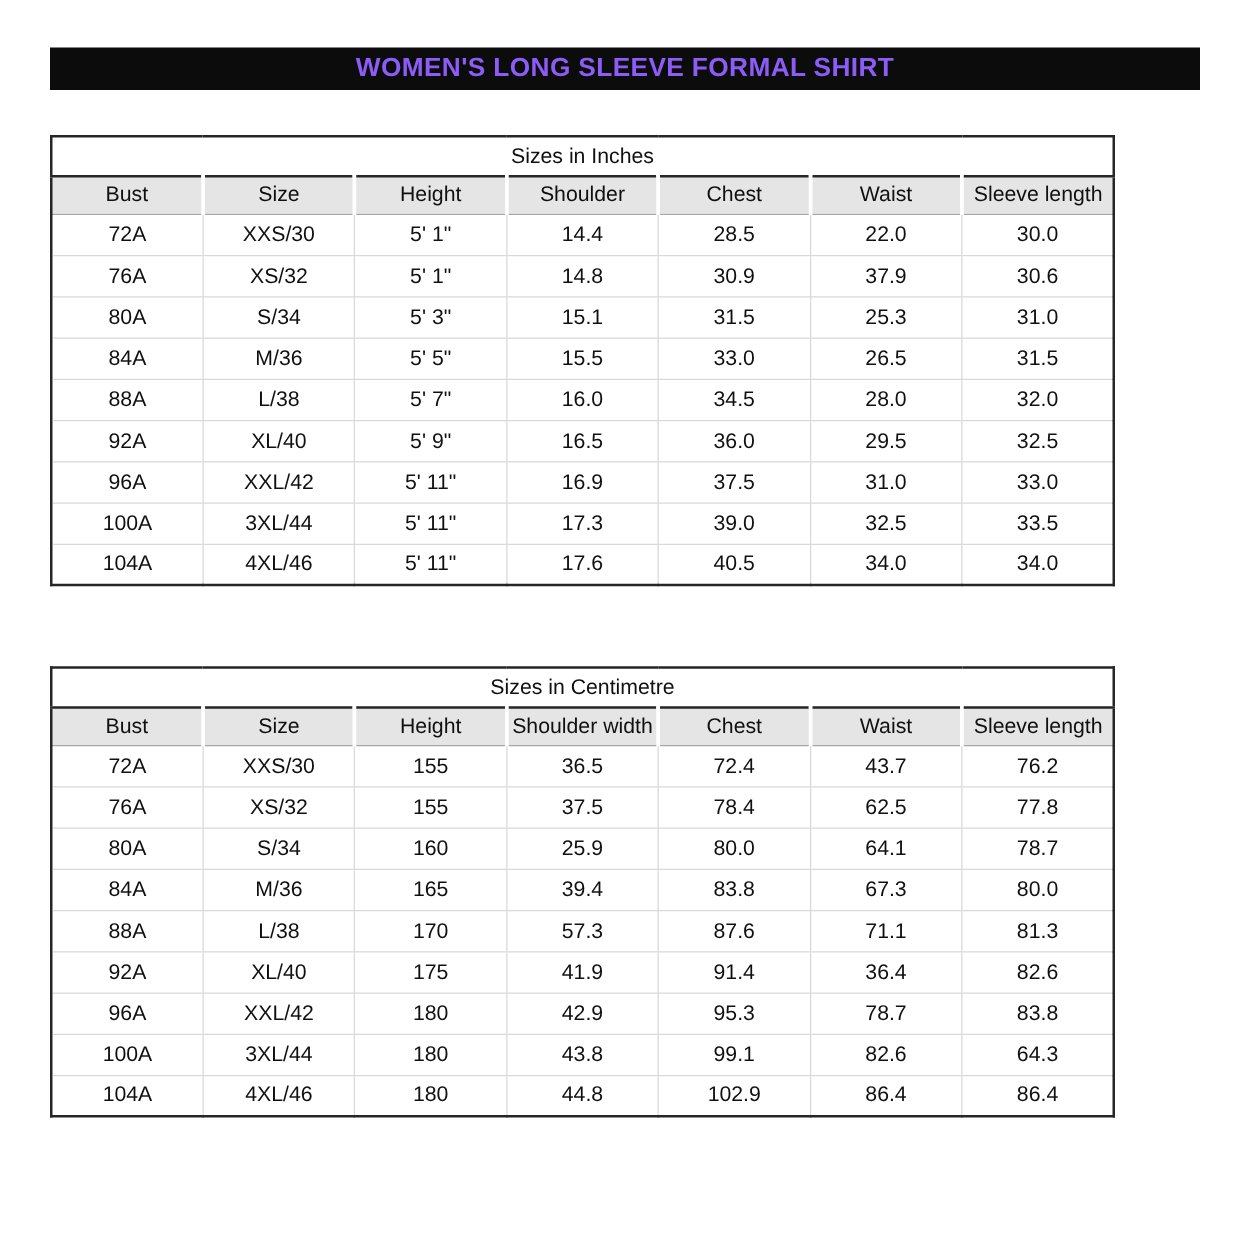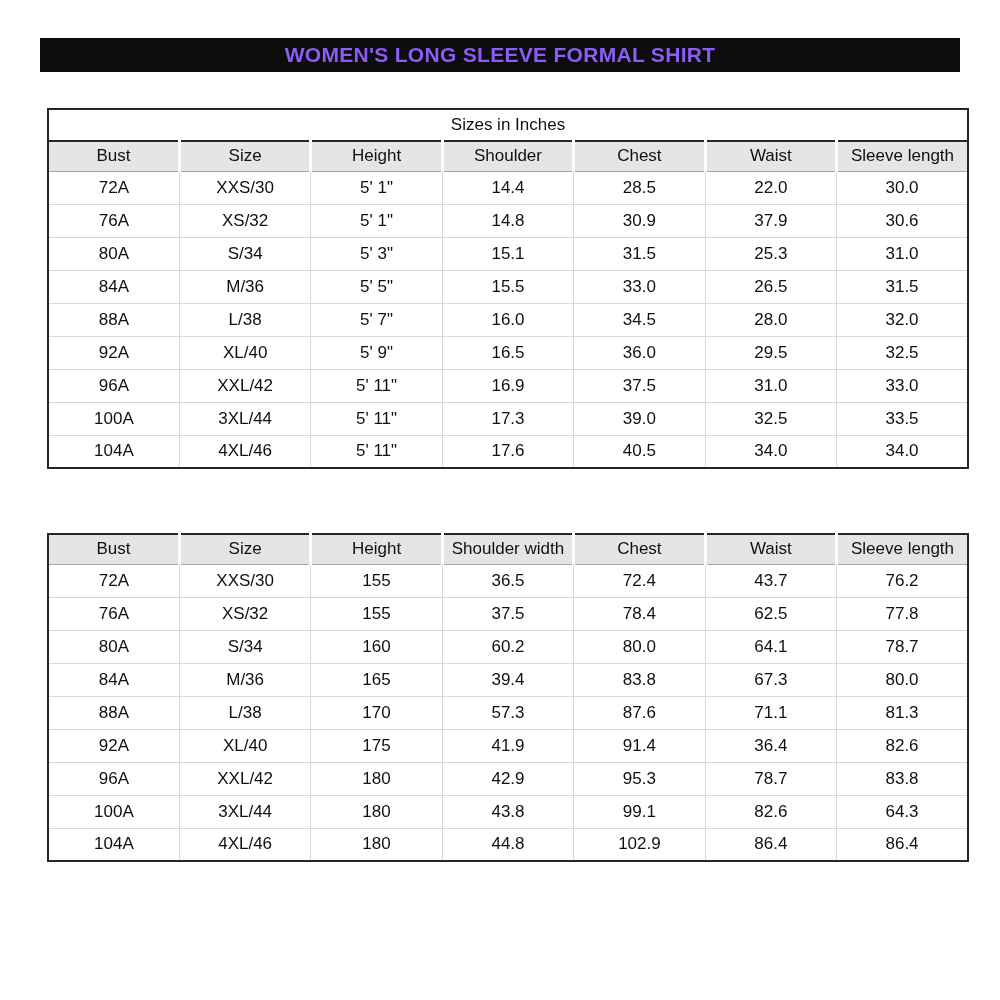--- a/index.html
+++ b/index.html
@@ -27,27 +27,26 @@
     display: flex;
     align-items: center;
     justify-content: center;
     font-size: 21px;
     font-weight: bold;
     letter-spacing: 0.3px;
   }
   .size-table {
     position: absolute;
     left: 40px;
-    width: 922px;
+    width: 852px;
     border-collapse: collapse;
     table-layout: fixed;
     border: 2px solid #262626;
     font-size: 17px;
     color: #101010;
-    margin-left: 7px;
   }
   .size-table.inches { top: 108px; }
   .size-table.cm     { top: 533px; }
 
   .size-table td.caption {
     height: 32px;
     text-align: center;
     vertical-align: middle;
     background: #ffffff;
     border-bottom: 2px solid #262626;
@@ -178,20 +177,23 @@
           <td>17.6</td>
           <td>40.5</td>
           <td>34.0</td>
           <td>34.0</td>
         </tr>
       </tbody>
   </table>
 
   <table class="size-table cm">
     <tbody>
+      <tr>
+        <td class="caption" colspan="7">Sizes in Centimetre</td>
+      </tr>
       <tr class="head">
           <th>Bust</th>
           <th>Size</th>
           <th>Height</th>
           <th>Shoulder width</th>
           <th>Chest</th>
           <th>Waist</th>
           <th>Sleeve length</th>
         </tr>
     </tbody>
@@ -211,21 +213,21 @@
           <td>155</td>
           <td>37.5</td>
           <td>78.4</td>
           <td>62.5</td>
           <td>77.8</td>
         </tr>
         <tr>
           <td>80A</td>
           <td>S/34</td>
           <td>160</td>
-          <td>60.2</td>
+          <td>25.9</td>
           <td>80.0</td>
           <td>64.1</td>
           <td>78.7</td>
         </tr>
         <tr>
           <td>84A</td>
           <td>M/36</td>
           <td>165</td>
           <td>39.4</td>
           <td>83.8</td>

